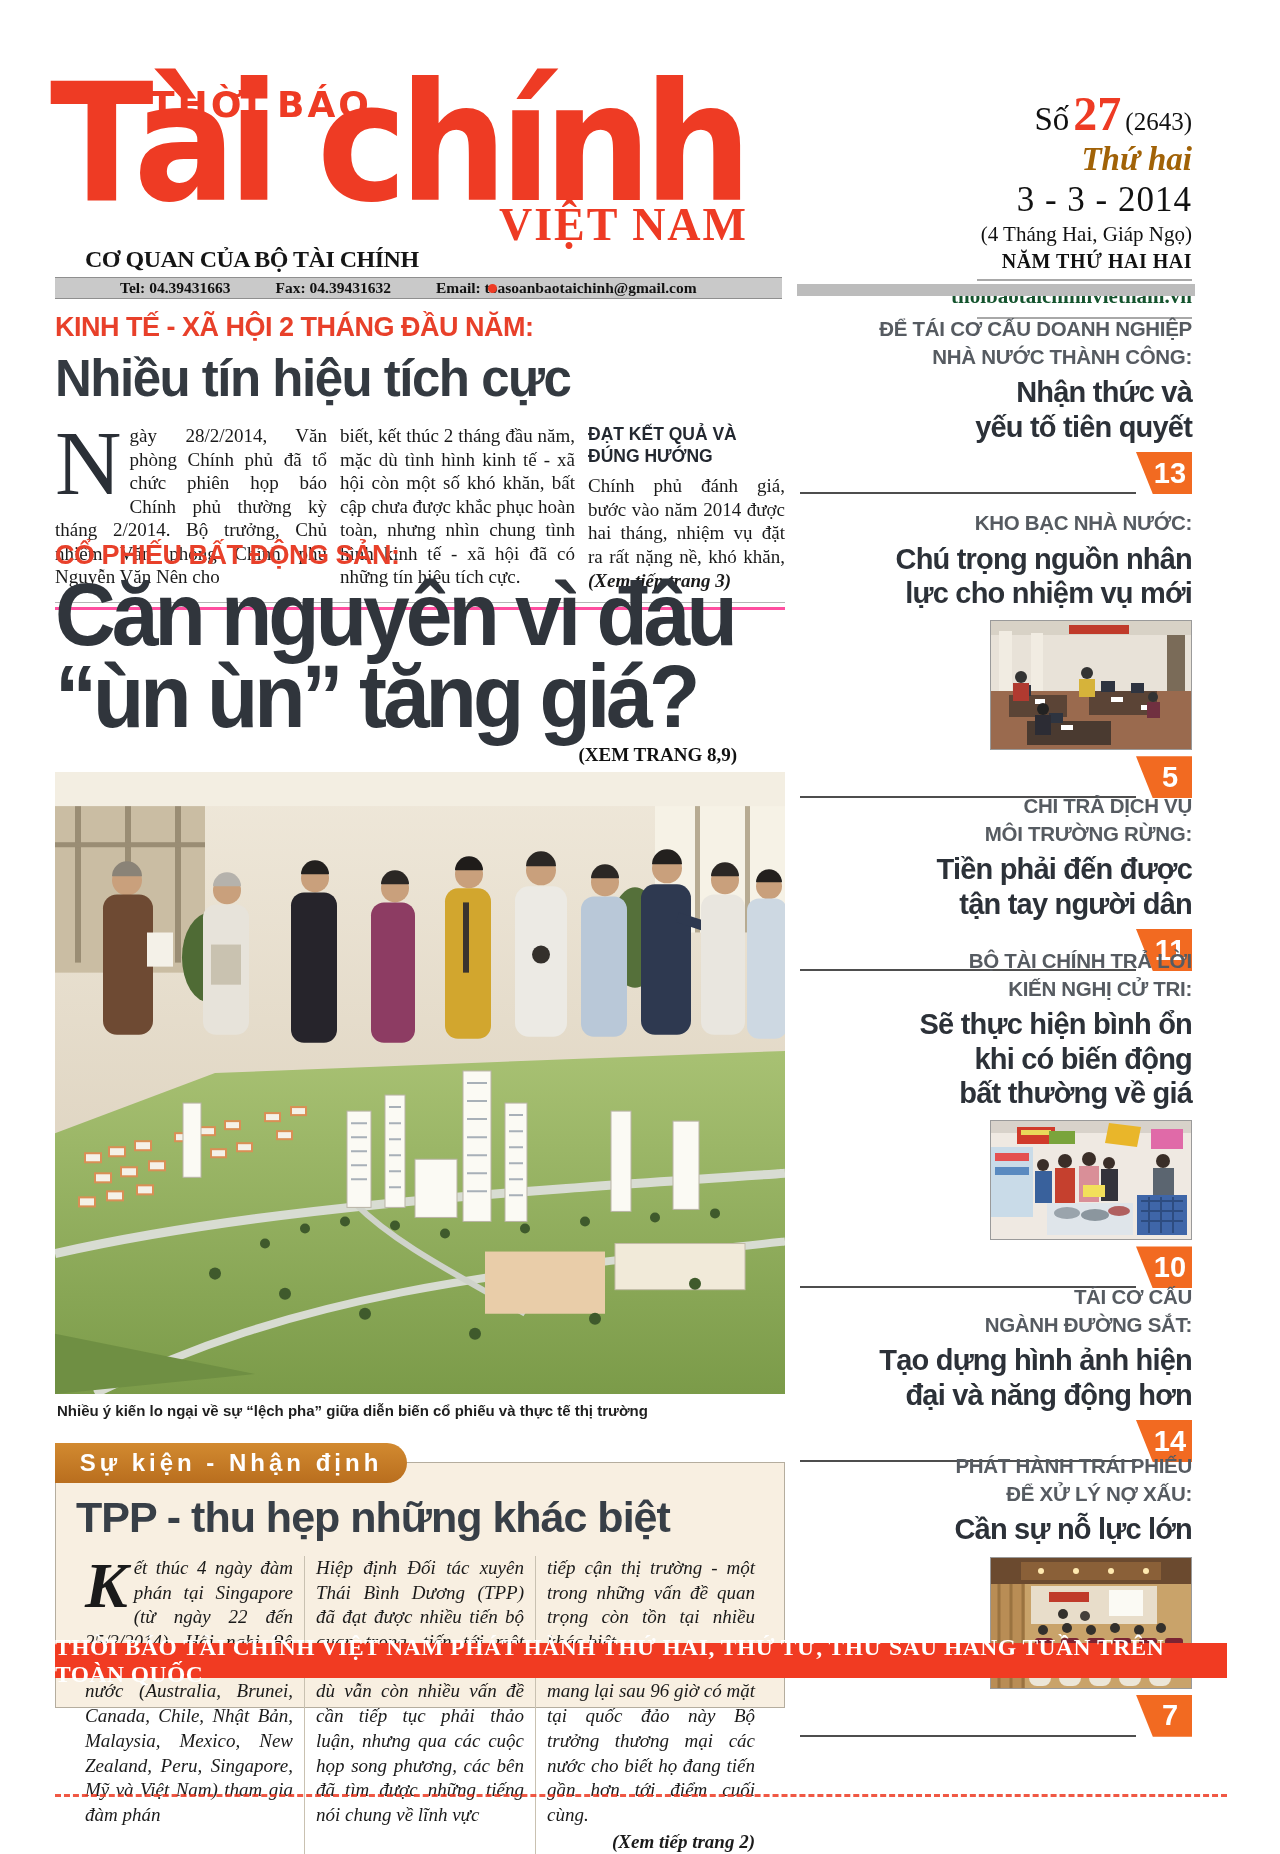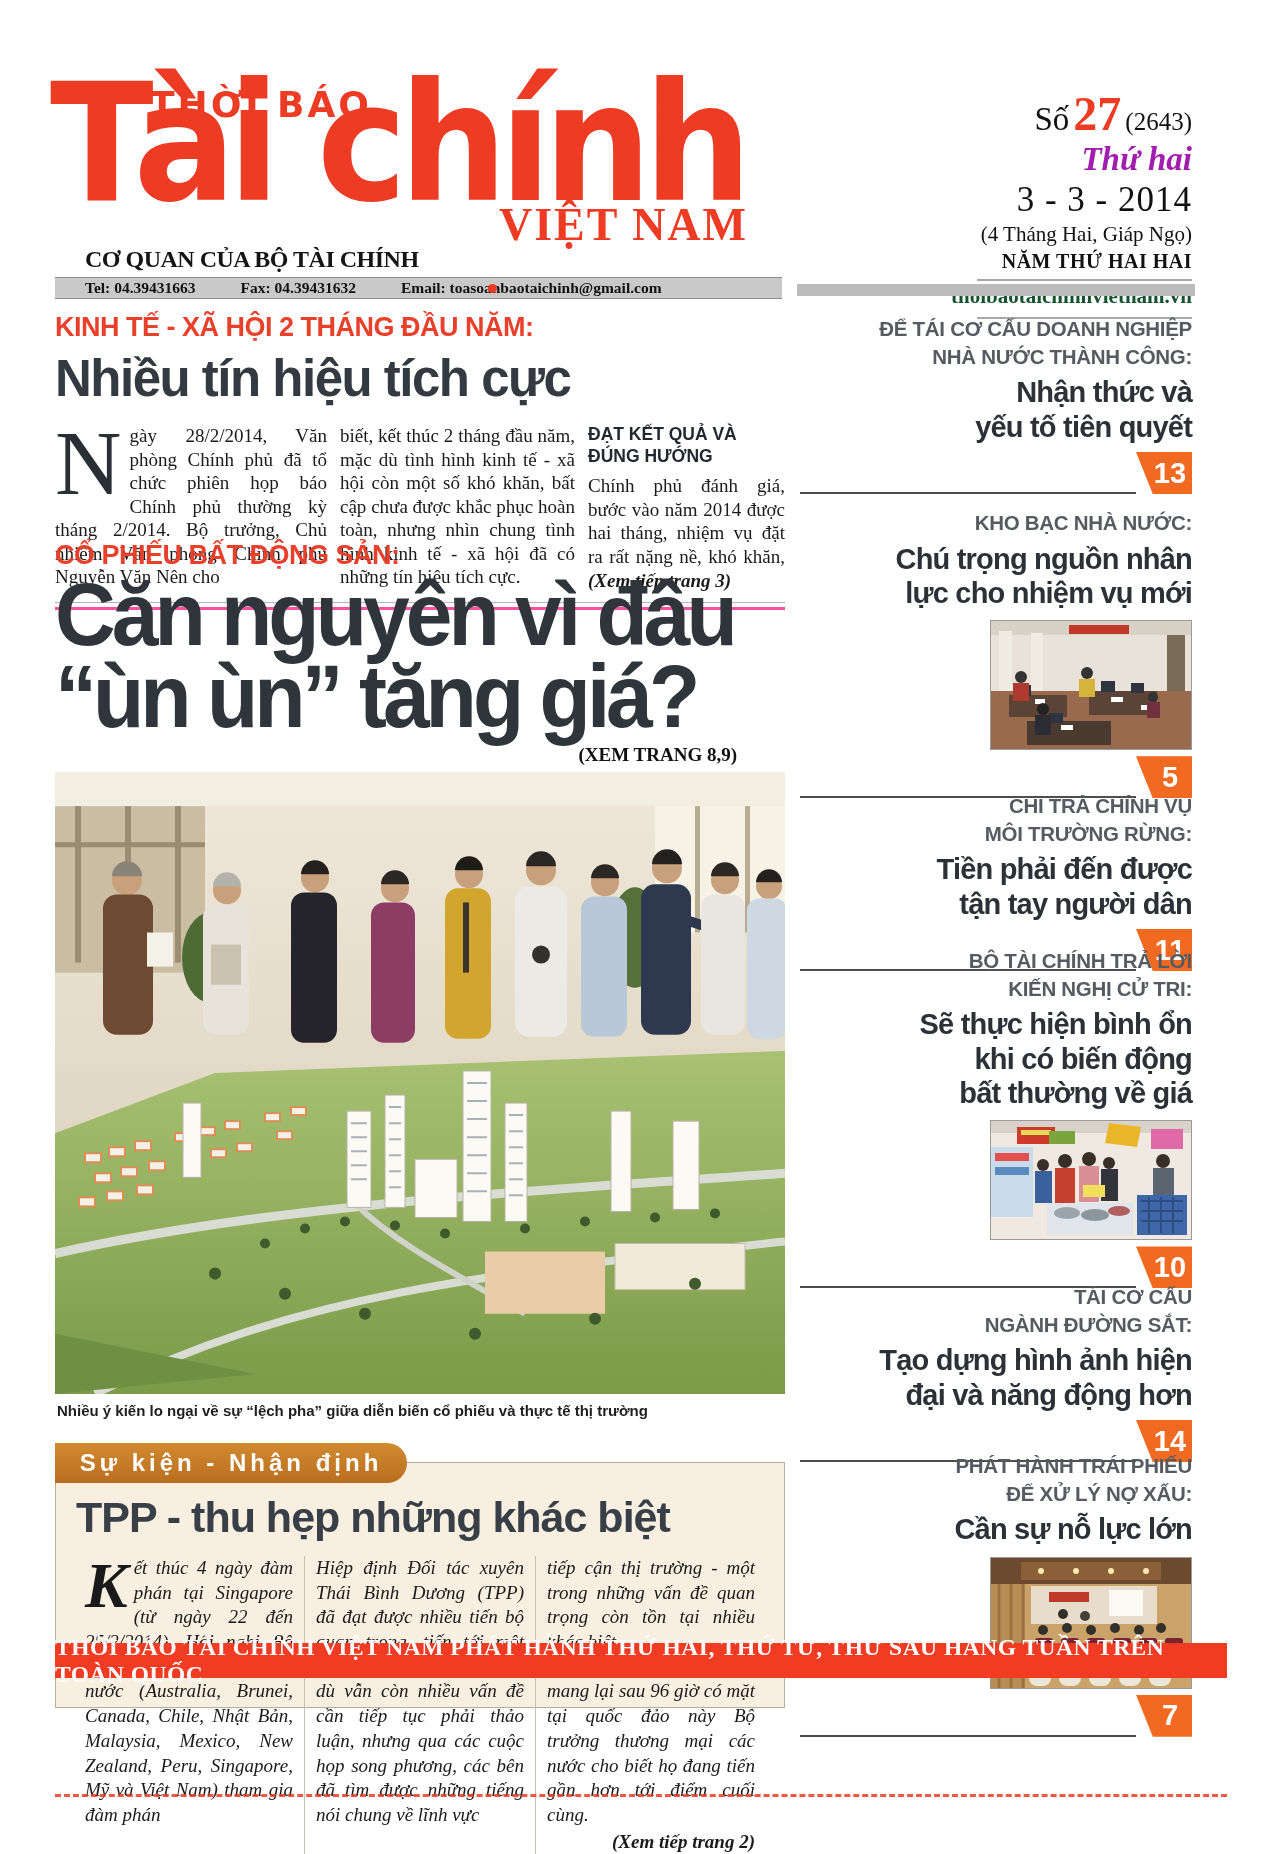--- a/index.html
+++ b/index.html
@@ -11,30 +11,30 @@
   .pre-title{left:150px;top:84px;font-size:36px;font-weight:bold;color:#ee3b24;letter-spacing:3px;
              font-family:"DejaVu Sans",sans-serif;}
   .logo{left:50px;top:62px;font-size:152px;line-height:1;font-weight:bold;color:#ee3b24;
         letter-spacing:-8px;font-family:"DejaVu Sans",sans-serif;transform:scaleY(1.08);transform-origin:left top;}
   .viet-nam{right:532px;top:198px;font-family:"Liberation Serif",serif;font-weight:bold;
             font-size:46px;color:#ee3b24;letter-spacing:2px;}
   .agency{left:85px;top:246px;font-family:"Liberation Serif",serif;font-weight:bold;font-size:24px;
           color:#151515;letter-spacing:-0.5px;}
   .contact-bar{left:55px;top:277px;width:727px;height:22px;background:#c9c9c9;
                border-top:1px solid #8f8f8f;border-bottom:1px solid #8f8f8f;
-               display:flex;align-items:center;gap:45px;padding-left:30px;box-sizing:border-box;}
+               display:flex;align-items:center;gap:45px;padding-left:65px;box-sizing:border-box;}
   .contact-bar span{font-family:"Liberation Serif",serif;font-weight:bold;font-size:15.5px;color:#111;}
   .red-dot{left:488px;top:284px;width:9px;height:9px;border-radius:50%;background:#ee3b24;}
 
   .issue-block{right:88px;top:86px;width:270px;text-align:right;font-family:"Liberation Serif",serif;color:#111;}
   .issue-line1{white-space:nowrap;}
   .issue-so{font-size:33px;}
   .issue-num{font-size:48px;font-weight:bold;color:#ee3b24;}
   .issue-paren{font-size:25px;}
-  .issue-weekday{font-size:33px;font-style:italic;font-weight:bold;color:#a21caf;margin-top:0px;}
+  .issue-weekday{font-size:33px;font-style:italic;font-weight:bold;color:#a16207;margin-top:0px;}
   .issue-date{font-size:35px;margin-top:2px;letter-spacing:1px;}
   .issue-lunar{font-size:21px;margin-top:2px;}
   .issue-year{font-size:20px;font-weight:bold;margin-top:3px;letter-spacing:0.5px;}
   .issue-rule{height:2px;background:#a8a8a8;width:215px;margin-left:auto;margin-top:6px;}
   .issue-site{font-size:21px;font-weight:bold;color:#14532d;padding:3px 0 2px;}
   .sidebar-topbar{left:797px;top:284px;width:398px;height:12px;background:#bcbcbc;}
 
   
   .lead{left:55px;top:312px;width:730px;}
   .kicker{font-size:27px;font-weight:bold;color:#e8402a;letter-spacing:-0.5px;}
@@ -372,21 +372,21 @@
         <rect x="156" y="81" width="13" height="16" fill="#703040"></rect>
     </svg>
     <div class="badge-row">
       <div class="badge-rule"></div>
       <div class="badge">5</div>
     </div>
   </div>
 
   <div class="abs sb-item" style="top:795px;">
     <div class="sb-kick">
-      <div>CHI TRẢ CHÍNH VỤ</div>
+      <div>CHI TRẢ DỊCH VỤ</div>
       <div>MÔI TRƯỜNG RỪNG:</div>
     </div>
     <div class="sb-title">
       <div>Tiền phải đến được</div>
       <div>tận tay người dân</div>
     </div>
     <div class="badge-row">
       <div class="badge-rule"></div>
       <div class="badge">11</div>
     </div>

